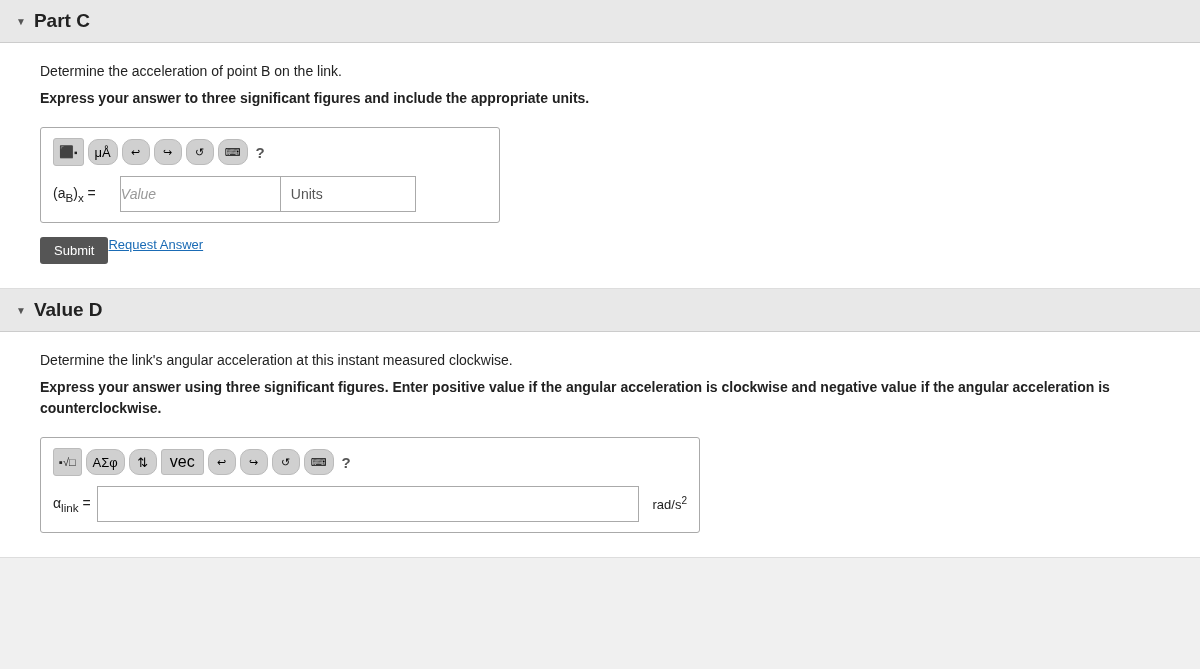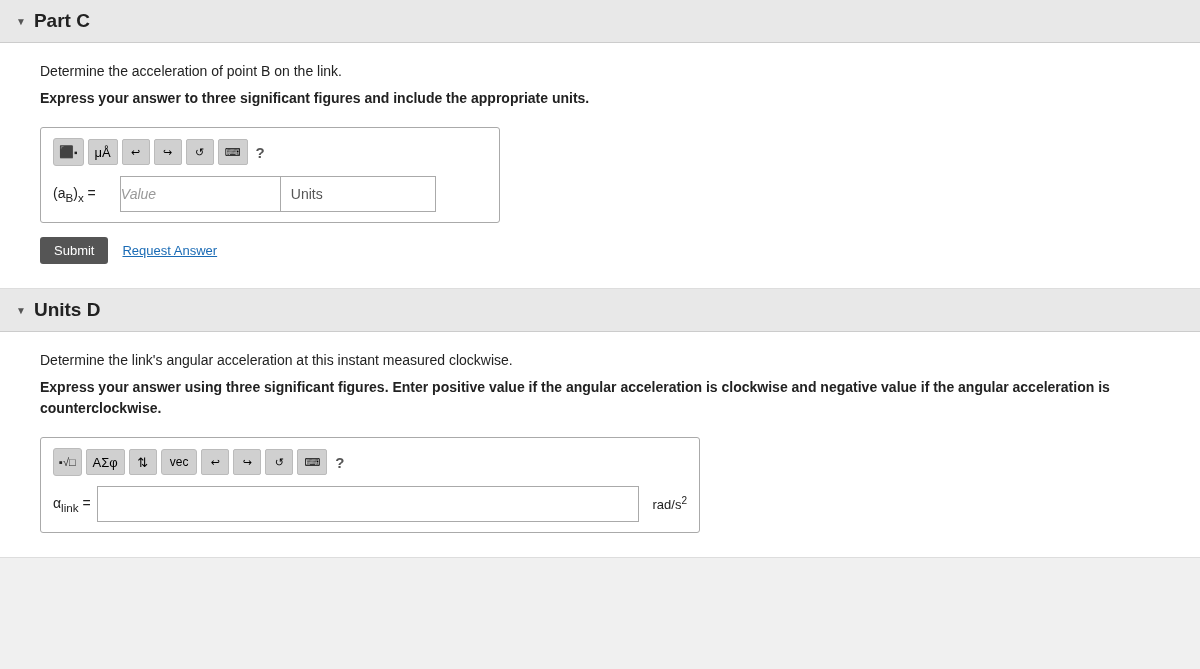--- a/index.html
+++ b/index.html
@@ -64,21 +64,21 @@
     }
     .toolbar {
       display: flex;
       align-items: center;
       gap: 4px;
       margin-bottom: 10px;
     }
     .toolbar-btn {
       background: #d0d0d0;
       border: 1px solid #bbb;
-      border-radius: 2px;
+      border-radius: 10px;
       padding: 3px 6px;
       cursor: pointer;
       font-size: 13px;
       display: flex;
       align-items: center;
       justify-content: center;
       min-width: 28px;
       height: 26px;
     }
     .toolbar-btn.small-icon {
@@ -116,35 +116,34 @@
       outline: none;
     }
     .value-input::placeholder {
       color: #999;
       font-style: italic;
     }
     .units-input {
       border: 1px solid #aaa;
       padding: 6px 10px;
       font-size: 14px;
-      width: 156px;
+      width: 136px;
       height: 36px;
       color: #555;
       background: #fff;
       outline: none;
     }
     .units-input::placeholder {
       color: #555;
     }
 
     
     .action-row {
       display: flex;
-      align-items: center;
-      gap: 14px;
+      align-items: flex-start;
       margin-top: 14px;
     }
     .submit-btn {
       background: #555;
       color: #fff;
       border: none;
       border-radius: 3px;
       padding: 6px 14px;
       font-size: 13px;
       cursor: pointer;
@@ -186,21 +185,21 @@
       cursor: pointer;
     }
     .toolbar-btn-group .tb-part:last-child {
       border-right: none;
     }
     .vec-btn {
       background: #d0d0d0;
       border: 1px solid #bbb;
       border-radius: 3px;
       padding: 3px 8px;
-      font-size: 12px;
+      font-size: 16px;
       height: 26px;
       cursor: pointer;
     }
     .omega-row {
       display: flex;
       align-items: center;
       gap: 6px;
     }
     .omega-label {
       font-size: 14px;
@@ -276,21 +275,21 @@
       <div class="action-row">
         <button class="submit-btn">Submit</button>
         <button class="request-link">Request Answer</button>
       </div>
     </div>
   </div>
 
   <div class="part-section">
     <div class="part-header">
       <span class="chevron-icon">▼</span>
-      <span class="part-title">Units D</span>
+      <span class="part-title">Value D</span>
     </div>
     <div class="part-body">
       <p>Determine the link's angular acceleration at this instant measured clockwise.</p>
       <p class="bold-line">Express your answer using three significant figures. Enter positive value if the angular acceleration is clockwise and negative value if the angular acceleration is counterclockwise.</p>
 
       <div class="answer-box-wide">
         
         <div class="toolbar">
           <div class="toolbar-btn-group">
             <span class="tb-part" style="font-size:11px;">▪√□</span>

